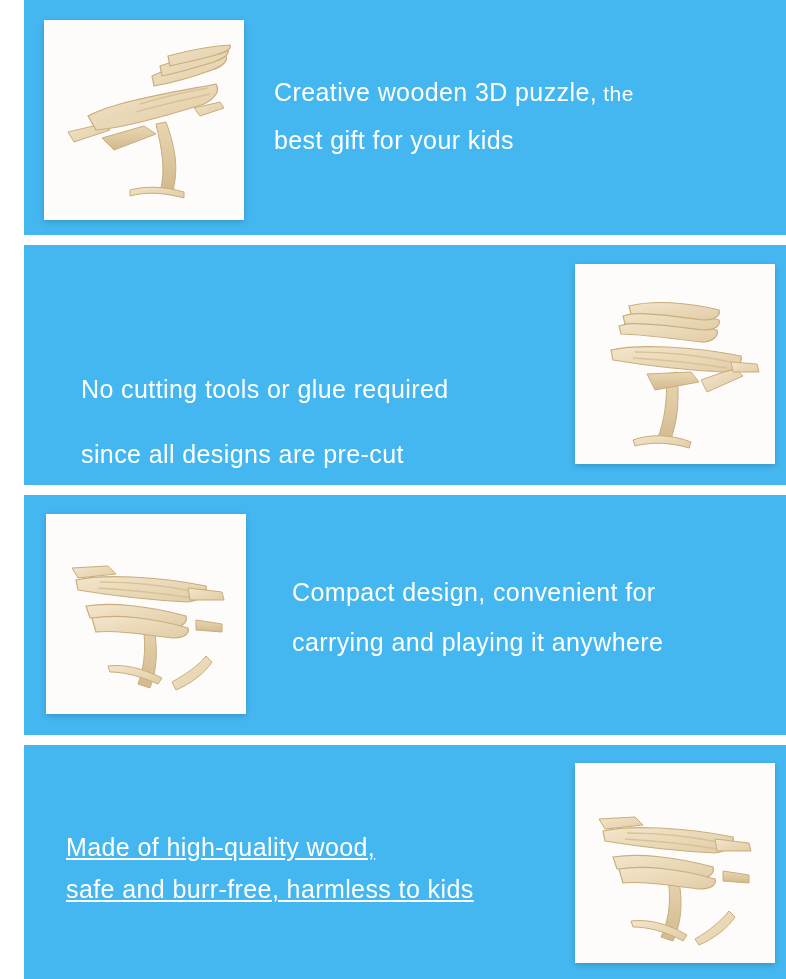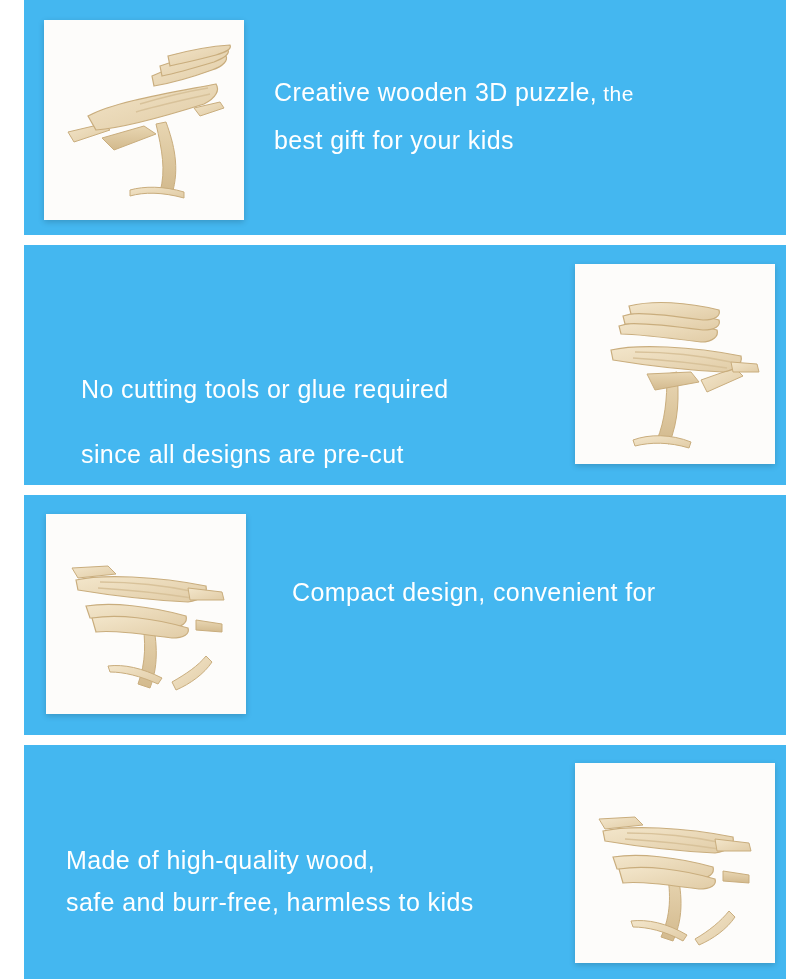--- a/index.html
+++ b/index.html
@@ -182,20 +182,21 @@
           <path d="M46 104 C72 100 108 104 142 114 C144 120 138 124 126 124 C96 120 66 116 50 118 Z" fill="url(#w3)" stroke="#c9ad7d" stroke-width="1.2"></path>
           <path d="M26 54 L62 52 L70 60 L32 64 Z" fill="url(#w3)" stroke="#c9ad7d" stroke-width="1"></path>
           <path d="M142 74 L176 78 L178 86 L144 86 Z" fill="url(#w3)" stroke="#c9ad7d" stroke-width="1"></path>
           <path d="M150 106 L176 110 L176 118 L150 116 Z" fill="url(#w3d)" stroke="#c9ad7d" stroke-width="1"></path>
         </svg>
       </div>
     </div>
 
     <div class="text-block" style="left:258px; top:79px; width:460px;margin-left:10px;">
       <span class="line t-big">Compact design, convenient for</span>
+      <span class="line t-big" style="margin-top:14px;">carrying and playing it anywhere</span>
     </div>
   </div>
 
   <div class="band-gap" style="height:10px;"></div>
 
   <div class="band" style="height:234px;">
 
     <div class="tile" style="left:551px; top:18px; width:200px; height:200px;">
       <div class="tile-inner">
         <svg class="plane-svg" viewBox="0 0 200 200">
@@ -218,19 +219,19 @@
           <path d="M50 76 C84 78 118 82 144 86" fill="none" stroke="#d8c29a" stroke-width="1.5"></path>
           <path d="M38 94 C64 90 102 94 138 104 C140 110 134 116 122 116 C90 112 58 106 42 106 Z" fill="url(#w4)" stroke="#c9ad7d" stroke-width="1.2"></path>
           <path d="M44 106 C70 102 106 106 140 116 C142 122 136 126 124 126 C94 122 64 118 48 120 Z" fill="url(#w4)" stroke="#c9ad7d" stroke-width="1.2"></path>
           <path d="M24 56 L60 54 L68 62 L30 66 Z" fill="url(#w4)" stroke="#c9ad7d" stroke-width="1"></path>
           <path d="M140 76 L174 80 L176 88 L142 88 Z" fill="url(#w4)" stroke="#c9ad7d" stroke-width="1"></path>
           <path d="M148 108 L174 112 L174 120 L148 118 Z" fill="url(#w4d)" stroke="#c9ad7d" stroke-width="1"></path>
         </svg>
       </div>
     </div>
 
-    <div class="text-block" style="left:42px; top:97px; width:500px;">
+    <div class="text-block" style="left:42px; top:84px; width:500px;text-decoration:underline;">
       <span class="line t-big">Made of high-quality wood,</span>
       <span class="line t-big" style="margin-top:6px;">safe and burr-free, harmless to kids</span>
     </div>
   </div>
 
 </div>
 
 </body></html>

